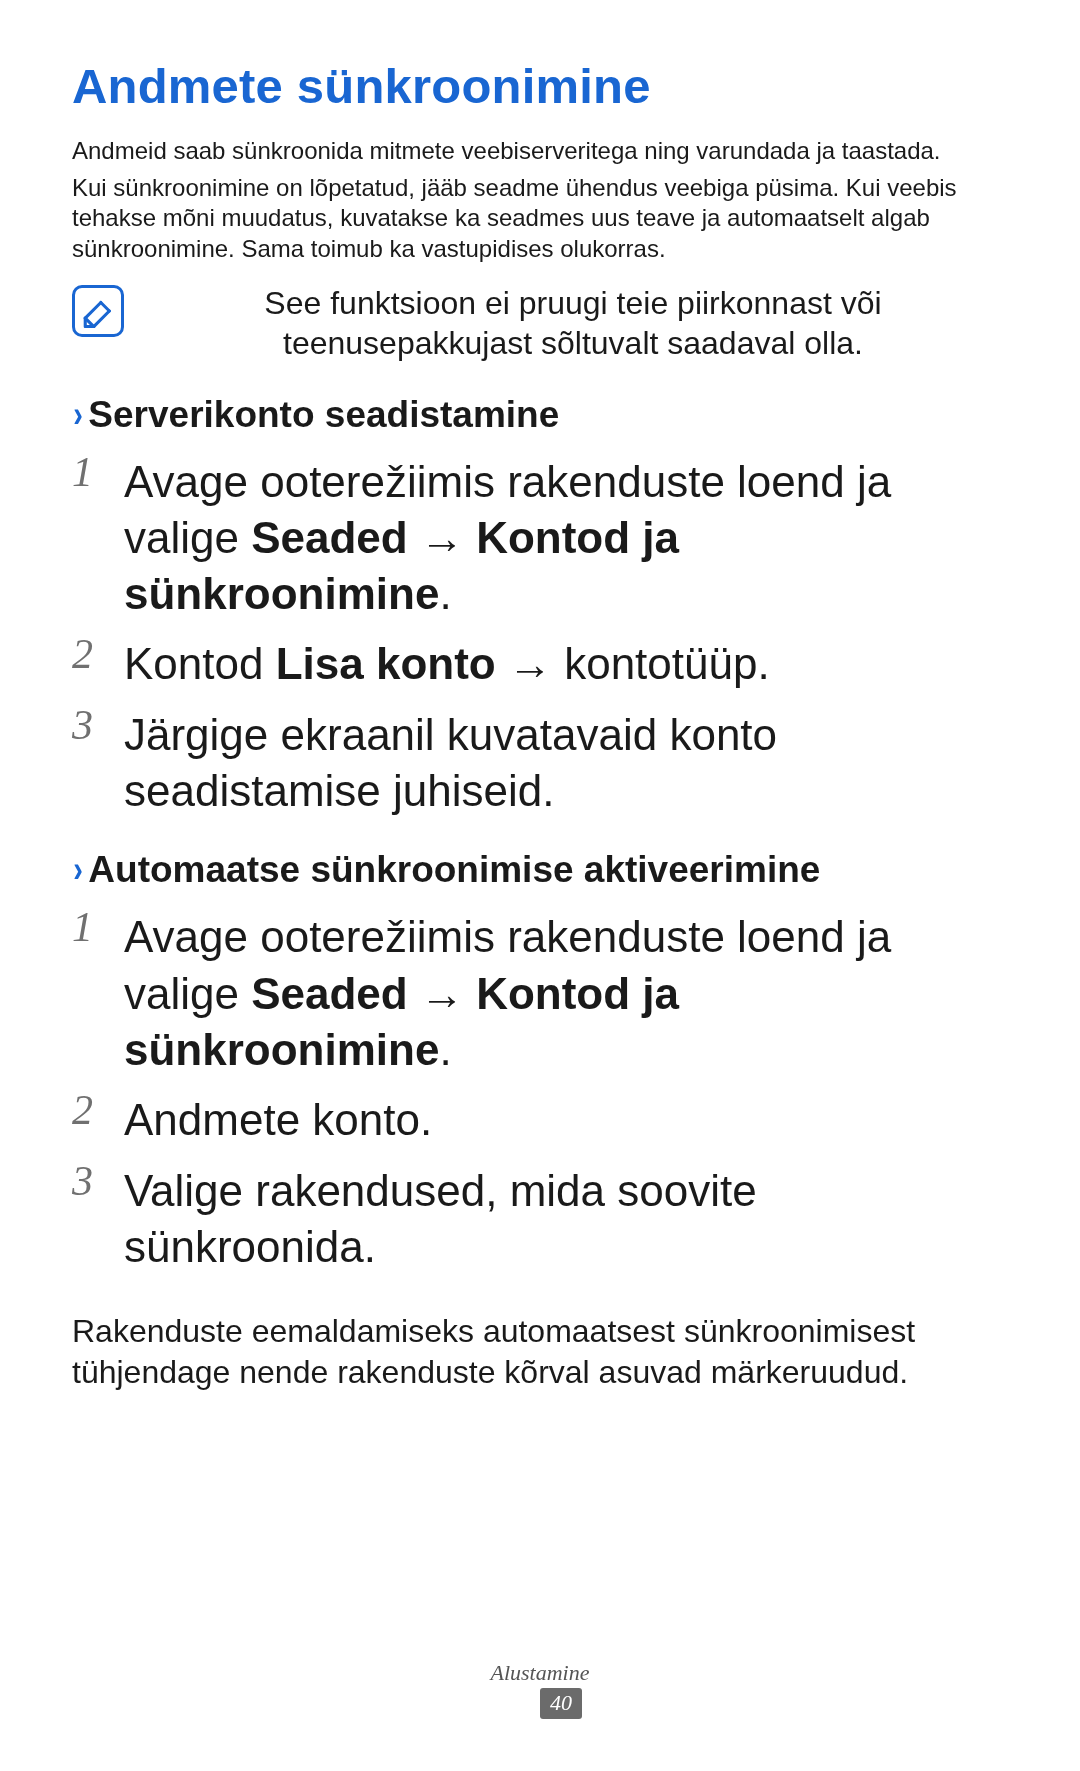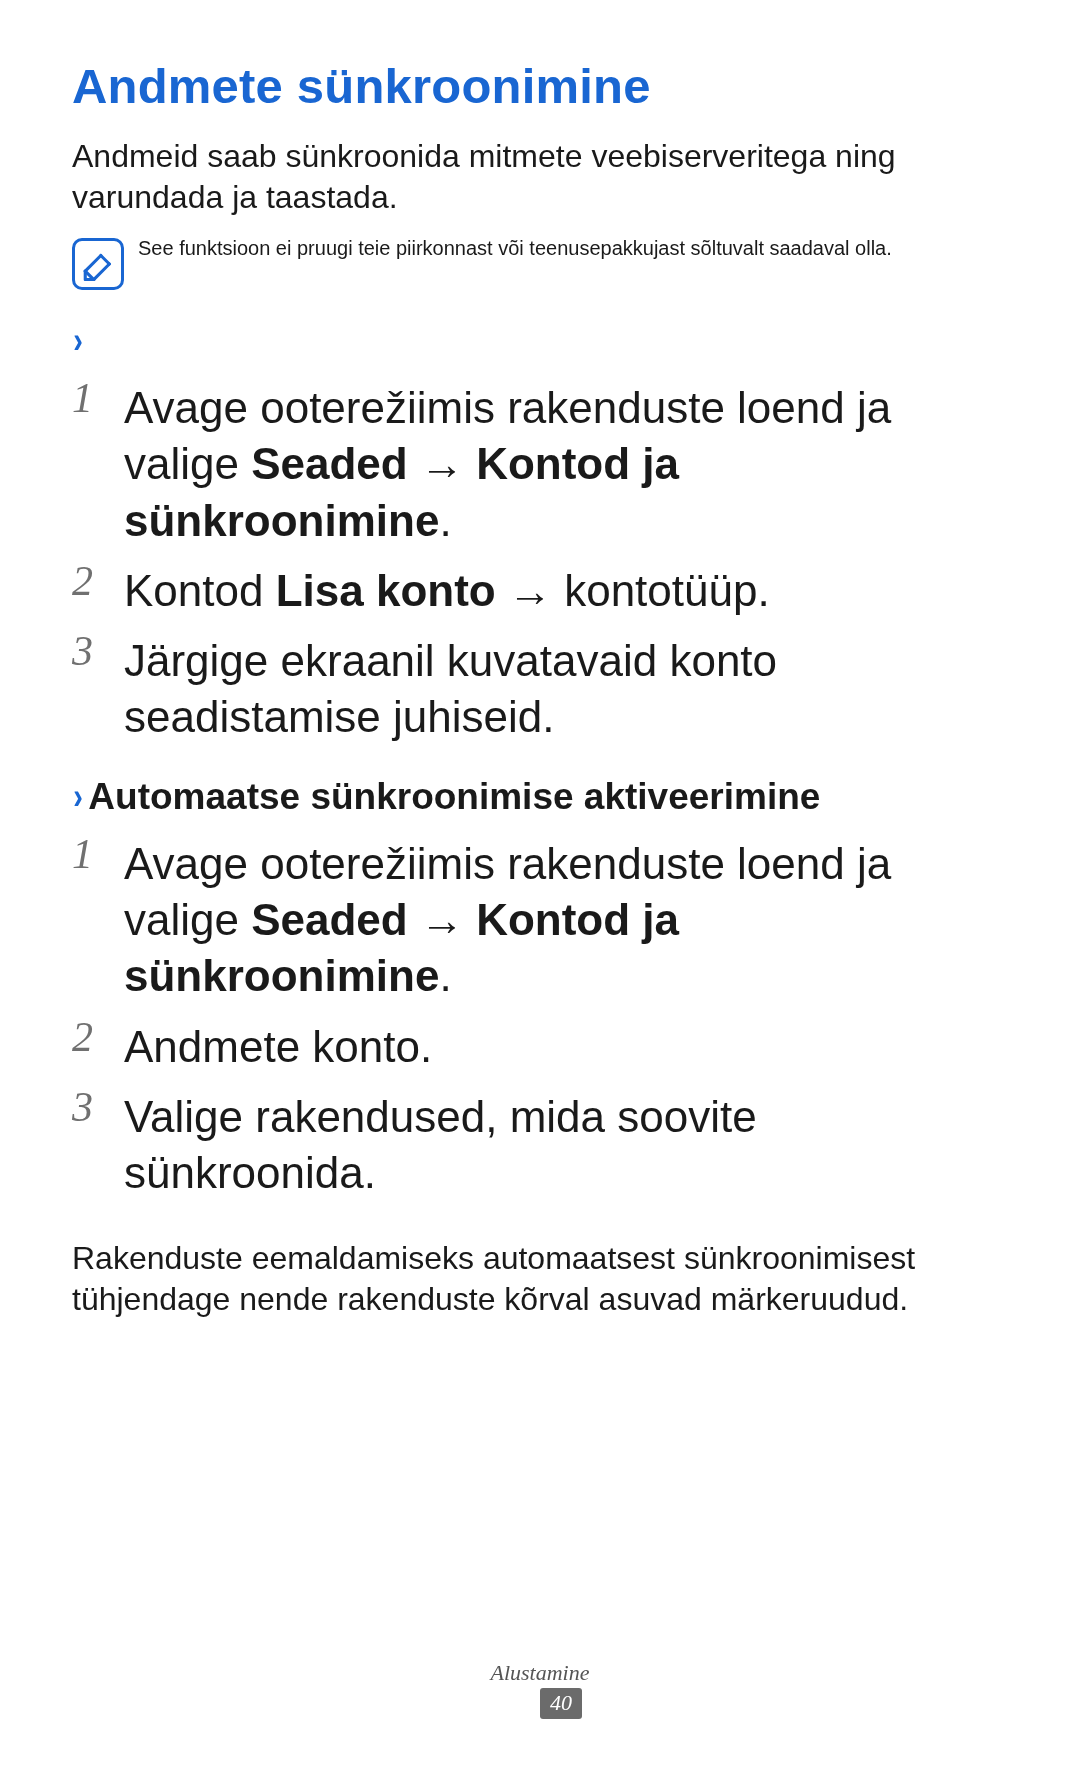--- a/index.html
+++ b/index.html
@@ -15,21 +15,21 @@
   }
   .content { flex: 1; }
   h1.title {
     color: #1966d2;
     font-weight: 700;
     font-size: 49px;
     margin-bottom: 22px;
     letter-spacing: 0.2px;
   }
   p.body {
-    font-size: 32px;
+    font-size: 24px;
     line-height: 1.28;
     margin-bottom: 6px;
   }
   p.body + p.body { margin-top: 4px; }
   .note-row {
     display: flex;
     align-items: flex-start;
     gap: 14px;
     margin-top: 18px;
     margin-bottom: 28px;
@@ -40,21 +40,21 @@
     border: 3px solid #1966d2;
     border-radius: 10px;
     display: flex;
     align-items: center;
     justify-content: center;
     color: #1966d2;
     margin-top: 2px;
   }
   .note-icon svg { width: 34px; height: 34px; }
   .note-text {
-    font-size: 20px;
+    font-size: 32px;
     line-height: 1.26;
     text-align: center;
   }
   h2.sub {
     font-size: 37px;
     font-weight: 700;
     display: flex;
     align-items: center;
     gap: 6px;
     margin-top: 30px;
@@ -129,36 +129,38 @@
 </style>
 </head>
 <body>
 
 <div class="page">
   <div class="content">
 
     <h1 class="title">Andmete sünkroonimine</h1>
 
     <p class="body">Andmeid saab sünkroonida mitmete veebiserveritega ning varundada ja taastada.</p>
+    <p class="body">Kui sünkroonimine on lõpetatud, jääb seadme ühendus veebiga püsima. Kui veebis tehakse mõni muudatus, kuvatakse ka seadmes uus teave ja automaatselt algab sünkroonimine. Sama toimub ka vastupidises olukorras.</p>
 
     <div class="note-row">
       <div class="note-icon">
         <svg viewBox="0 0 24 24" fill="none" stroke="currentColor" stroke-width="2.2" stroke-linecap="round" stroke-linejoin="round">
           <path d="M3 17 L14 6"></path>
           <path d="M14 6 L20 12"></path>
           <path d="M20 12 L9 23"></path>
           <path d="M3 17 L3 23 L9 23"></path>
           <path d="M3 17 L9 23"></path>
         </svg>
       </div>
       <div class="note-text">See funktsioon ei pruugi teie piirkonnast või teenusepakkujast sõltuvalt saadaval olla.</div>
     </div>
 
     <h2 class="sub">
       <span class="chev">›</span>
+      <span>Serverikonto seadistamine</span>
     </h2>
 
     <ol class="steps">
       <li>
         <span class="step-num">1</span>
         <span class="step-body">
           <span>Avage ooterežiimis rakenduste loend ja valige </span><b>Seaded</b><span> </span><span class="arrow">→</span> <b>Kontod ja sünkroonimine</b><span>.</span>
         </span>
       </li>
       <li>

